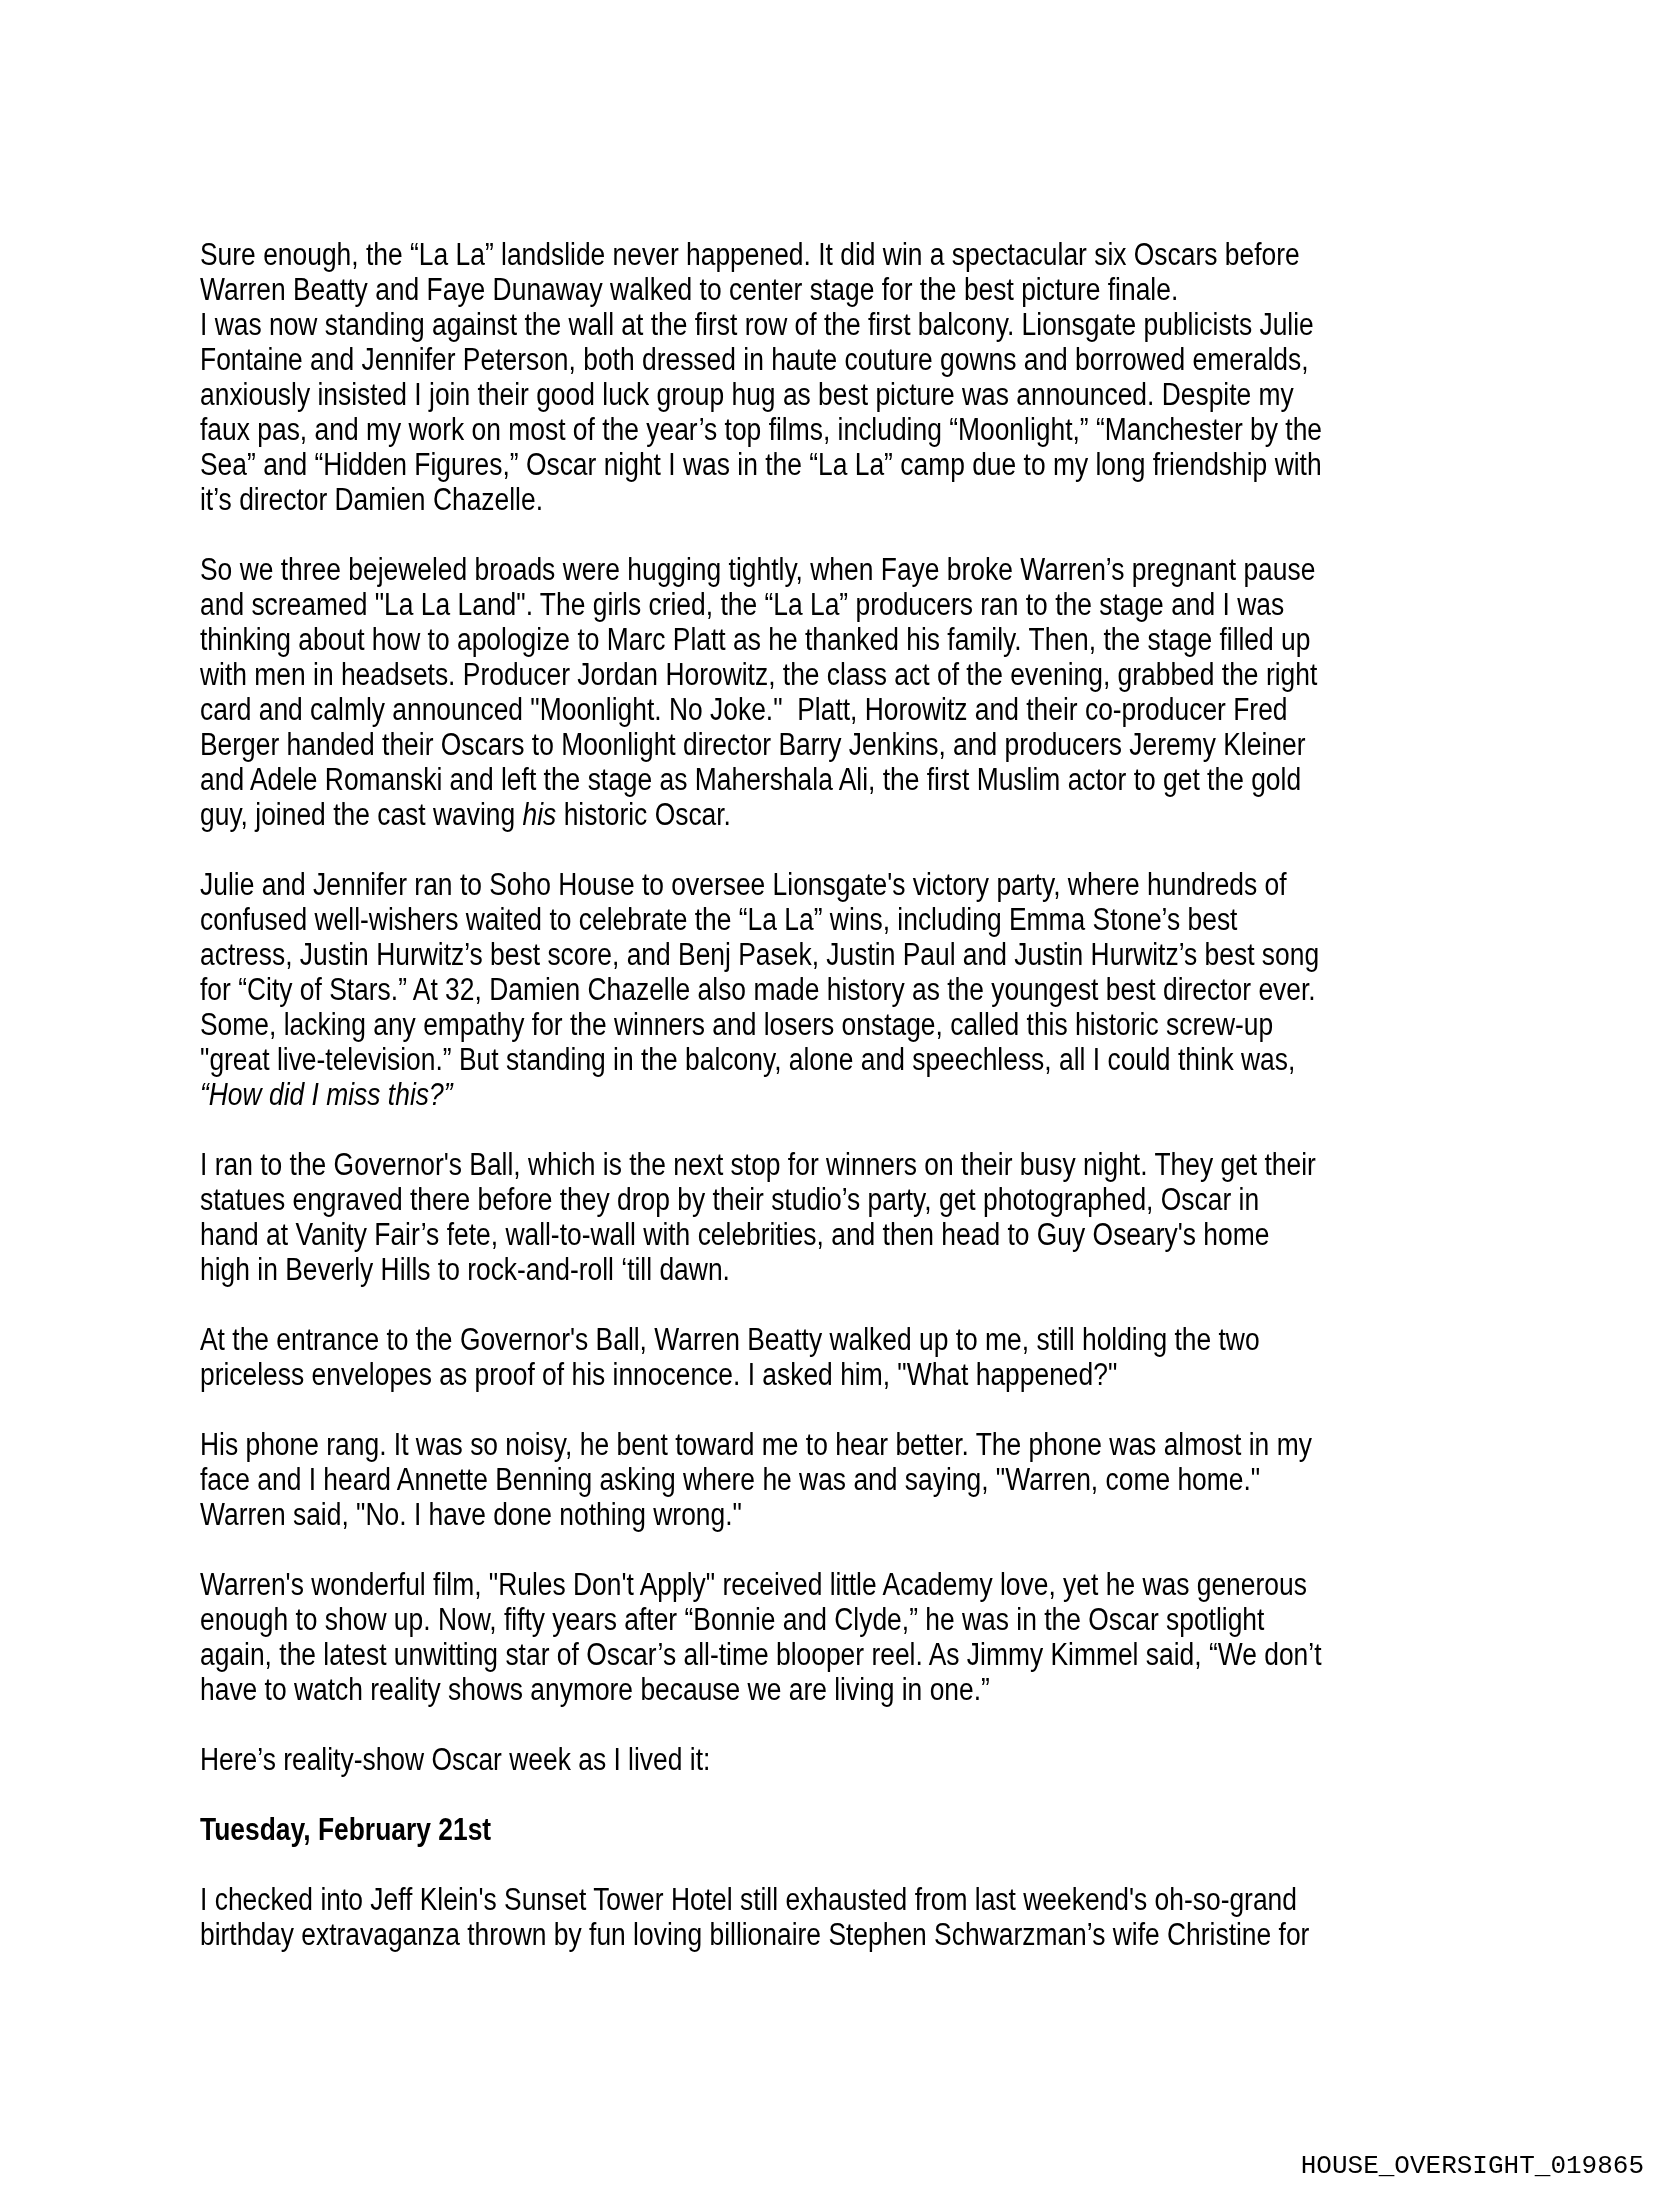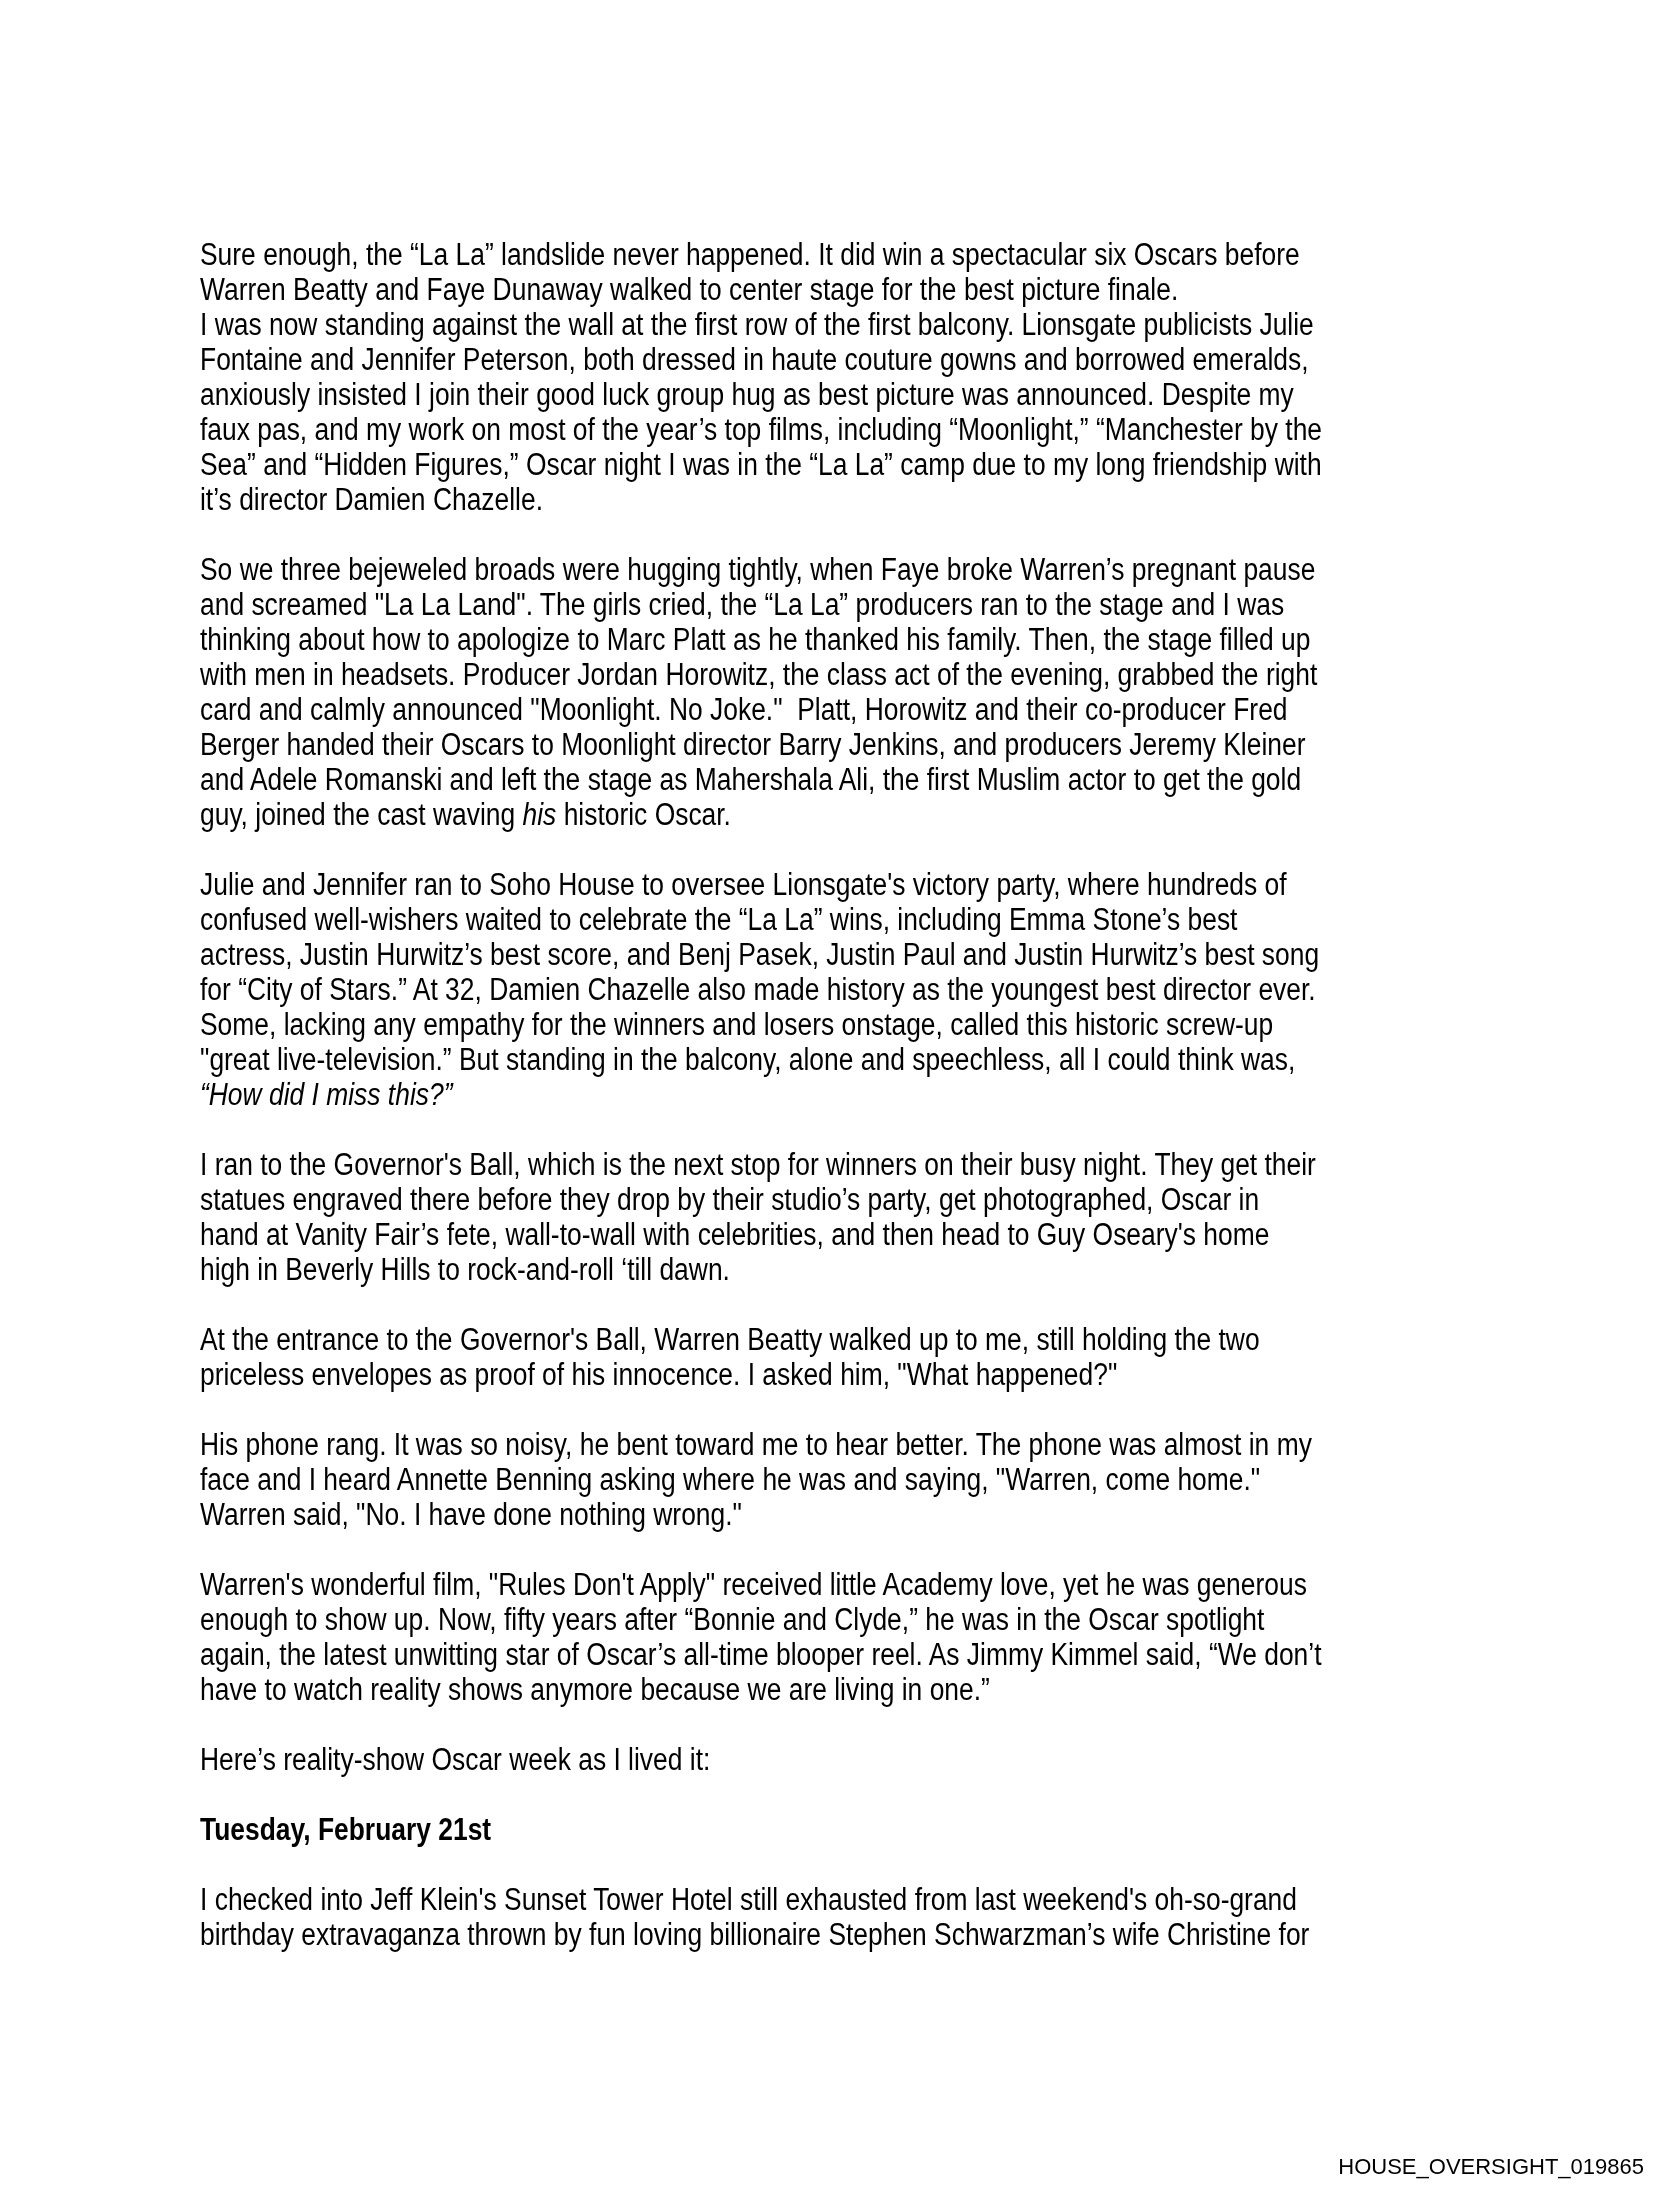--- a/index.html
+++ b/index.html
@@ -24,24 +24,24 @@
     font-weight: 400;
   }
   .block { margin: 0 0 35px 0; }
   .block.heading { font-weight: bold; }
   .line { white-space: pre; }
   .italic { font-style: italic; }
   .bates {
     position: absolute;
     top: 2151px;
     right: 25px;
-    font-size: 22px;
+    font-size: 26px;
     line-height: 31px;
     white-space: pre;
-    font-family: Liberation Sans, sans-serif;
+    font-family: Liberation Mono, monospace;
     color: #000000;
   }
 </style>
 </head>
 <body>
 
 <div class="doc-text">
     <div class="block paragraph">
       <div class="line"><span>Sure enough, the “La La” landslide never happened. It did win a spectacular six Oscars before</span></div>
       <div class="line"><span>Warren Beatty and Faye Dunaway walked to center stage for the best picture finale.</span></div>

